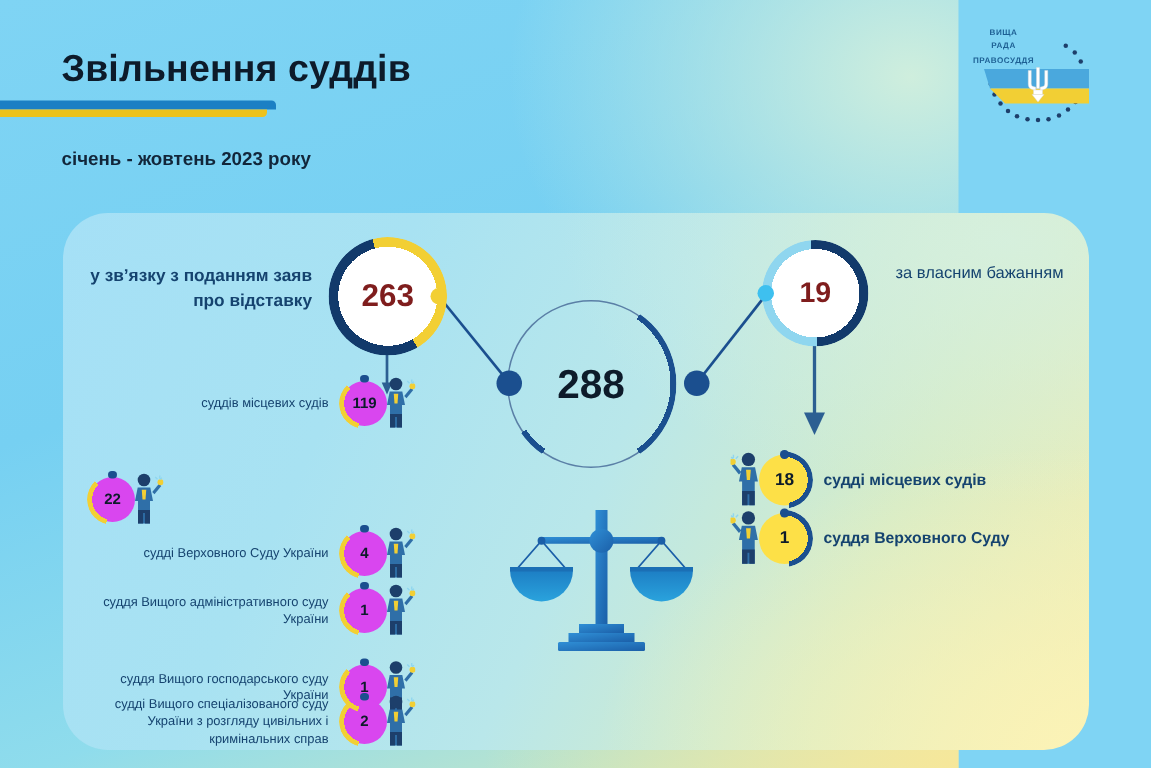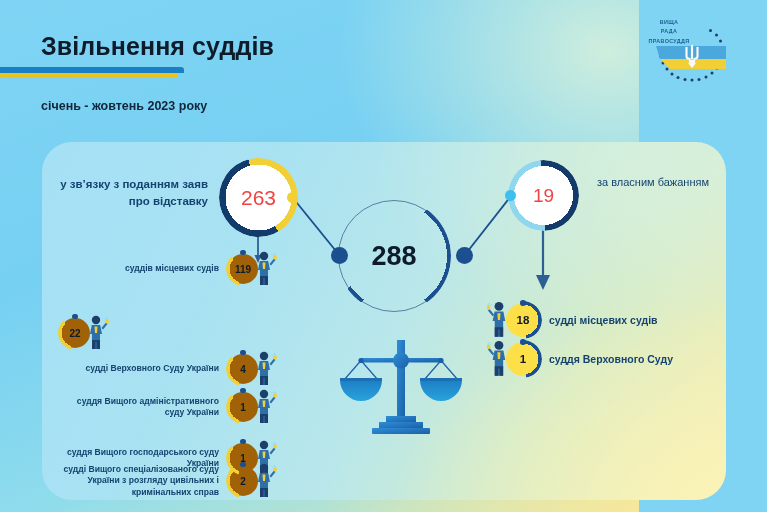--- a/index.html
+++ b/index.html
@@ -57,21 +57,21 @@
       radial-gradient(ellipse 80% 95% at 100% 100%, rgba(252,243,182,.95) 0%, rgba(252,243,182,0) 60%),
       radial-gradient(ellipse 70% 80% at 92% 5%, rgba(214,240,224,.85) 0%, rgba(214,240,224,0) 62%),
       linear-gradient(115deg, #a5e0f6 0%, #a8e2f2 28%, #b9e7ea 52%, #d6ecc8 76%, #f2eeb4 100%);
   }
 
   
   .node {
     position:absolute; border-radius:50%;
     background:#ffffff; display:flex; align-items:center; justify-content:center;
   }
-  .node .val { font-weight:normal; color:#ef4444; position:relative; z-index:3; }
+  .node .val { font-weight:bold; color:#7f1d1d; position:relative; z-index:3; }
 
   .node-263 { left:222px; top:161px; width:73px; height:73px; }
   .node-263 .val { font-size:21px; }
   .node-19  { left:511px; top:163px; width:65px; height:65px; }
   .node-19  .val { font-size:19px; }
 
   .ring { position:absolute; inset:-3px; border-radius:50%; z-index:1; }
   .ring-263 {
     background:conic-gradient(from 0deg,
       #f2cf34 0deg 150deg, #123a6b 150deg 345deg, #f2cf34 345deg 360deg);
@@ -118,26 +118,26 @@
   }
   .lbl-right-main {
     position:absolute; left:583px; top:175px; width:140px;
     text-align:center; font-size:11px; font-weight:normal;
     color:#15436f; line-height:1.45;
   }
 
   
   .row-left { position:absolute; display:flex; align-items:center; }
   .row-left .txt {
-    width:168px; text-align:right; font-size:8.6px; font-weight:bold;
+    width:168px; text-align:right; font-size:8.6px; font-weight:normal;
     color:#15436f; line-height:1.3; padding-right:9px;
   }
   .bubble {
     position:relative; width:30px; height:30px; border-radius:50%;
-    background:#a16207; display:flex; align-items:center; justify-content:center;
+    background:#d946ef; display:flex; align-items:center; justify-content:center;
     flex:0 0 auto;
   }
   .bubble .num { font-size:10px; font-weight:bold; color:#0d1b2a; position:relative; z-index:3; }
   .bubble .bring {
     position:absolute; inset:-2px; border-radius:50%; z-index:1;
     background:conic-gradient(from 195deg, #f2cf34 0deg 120deg, transparent 120deg 360deg);
     -webkit-mask:radial-gradient(circle, transparent 0 13.5px, #000 13.5px);
             mask:radial-gradient(circle, transparent 0 13.5px, #000 13.5px);
   }
   .bubble .topdot {

